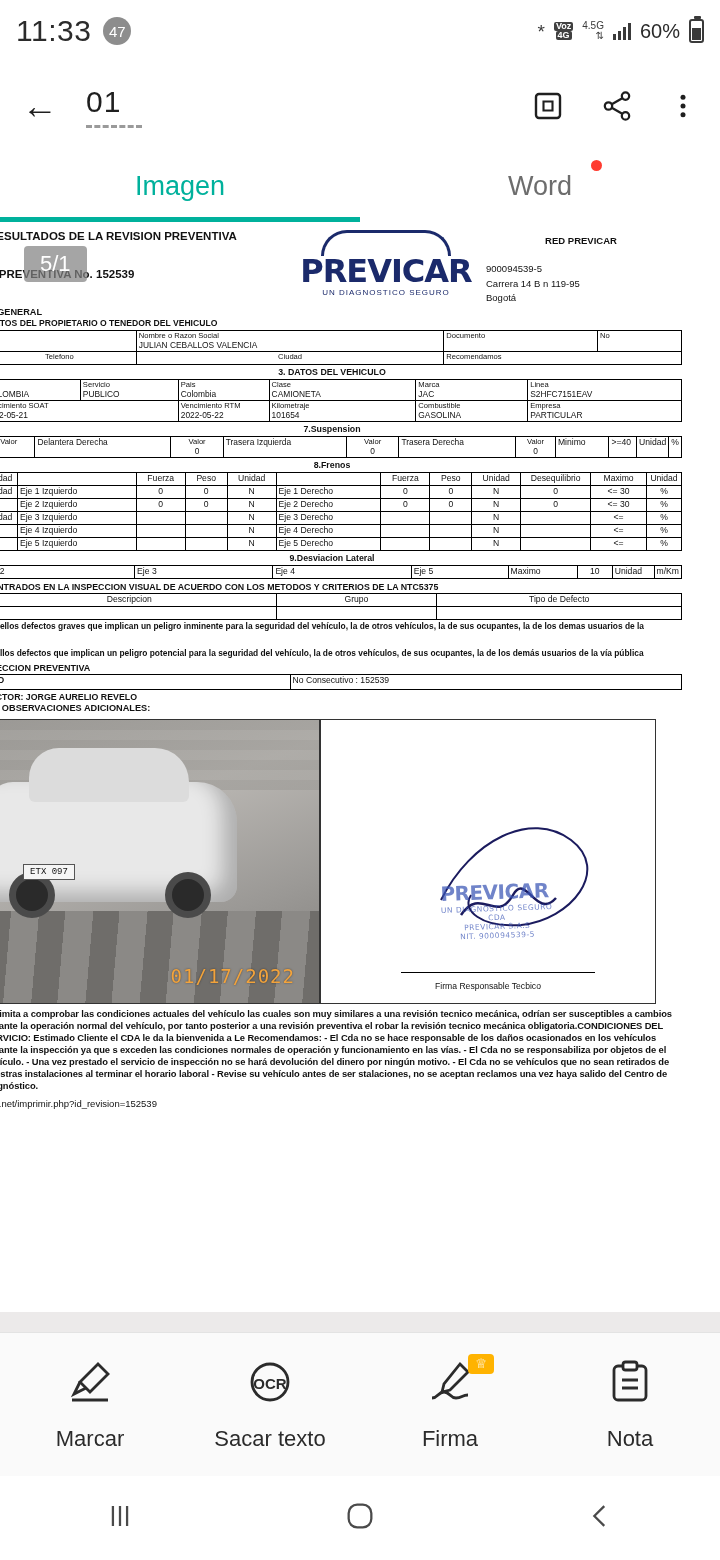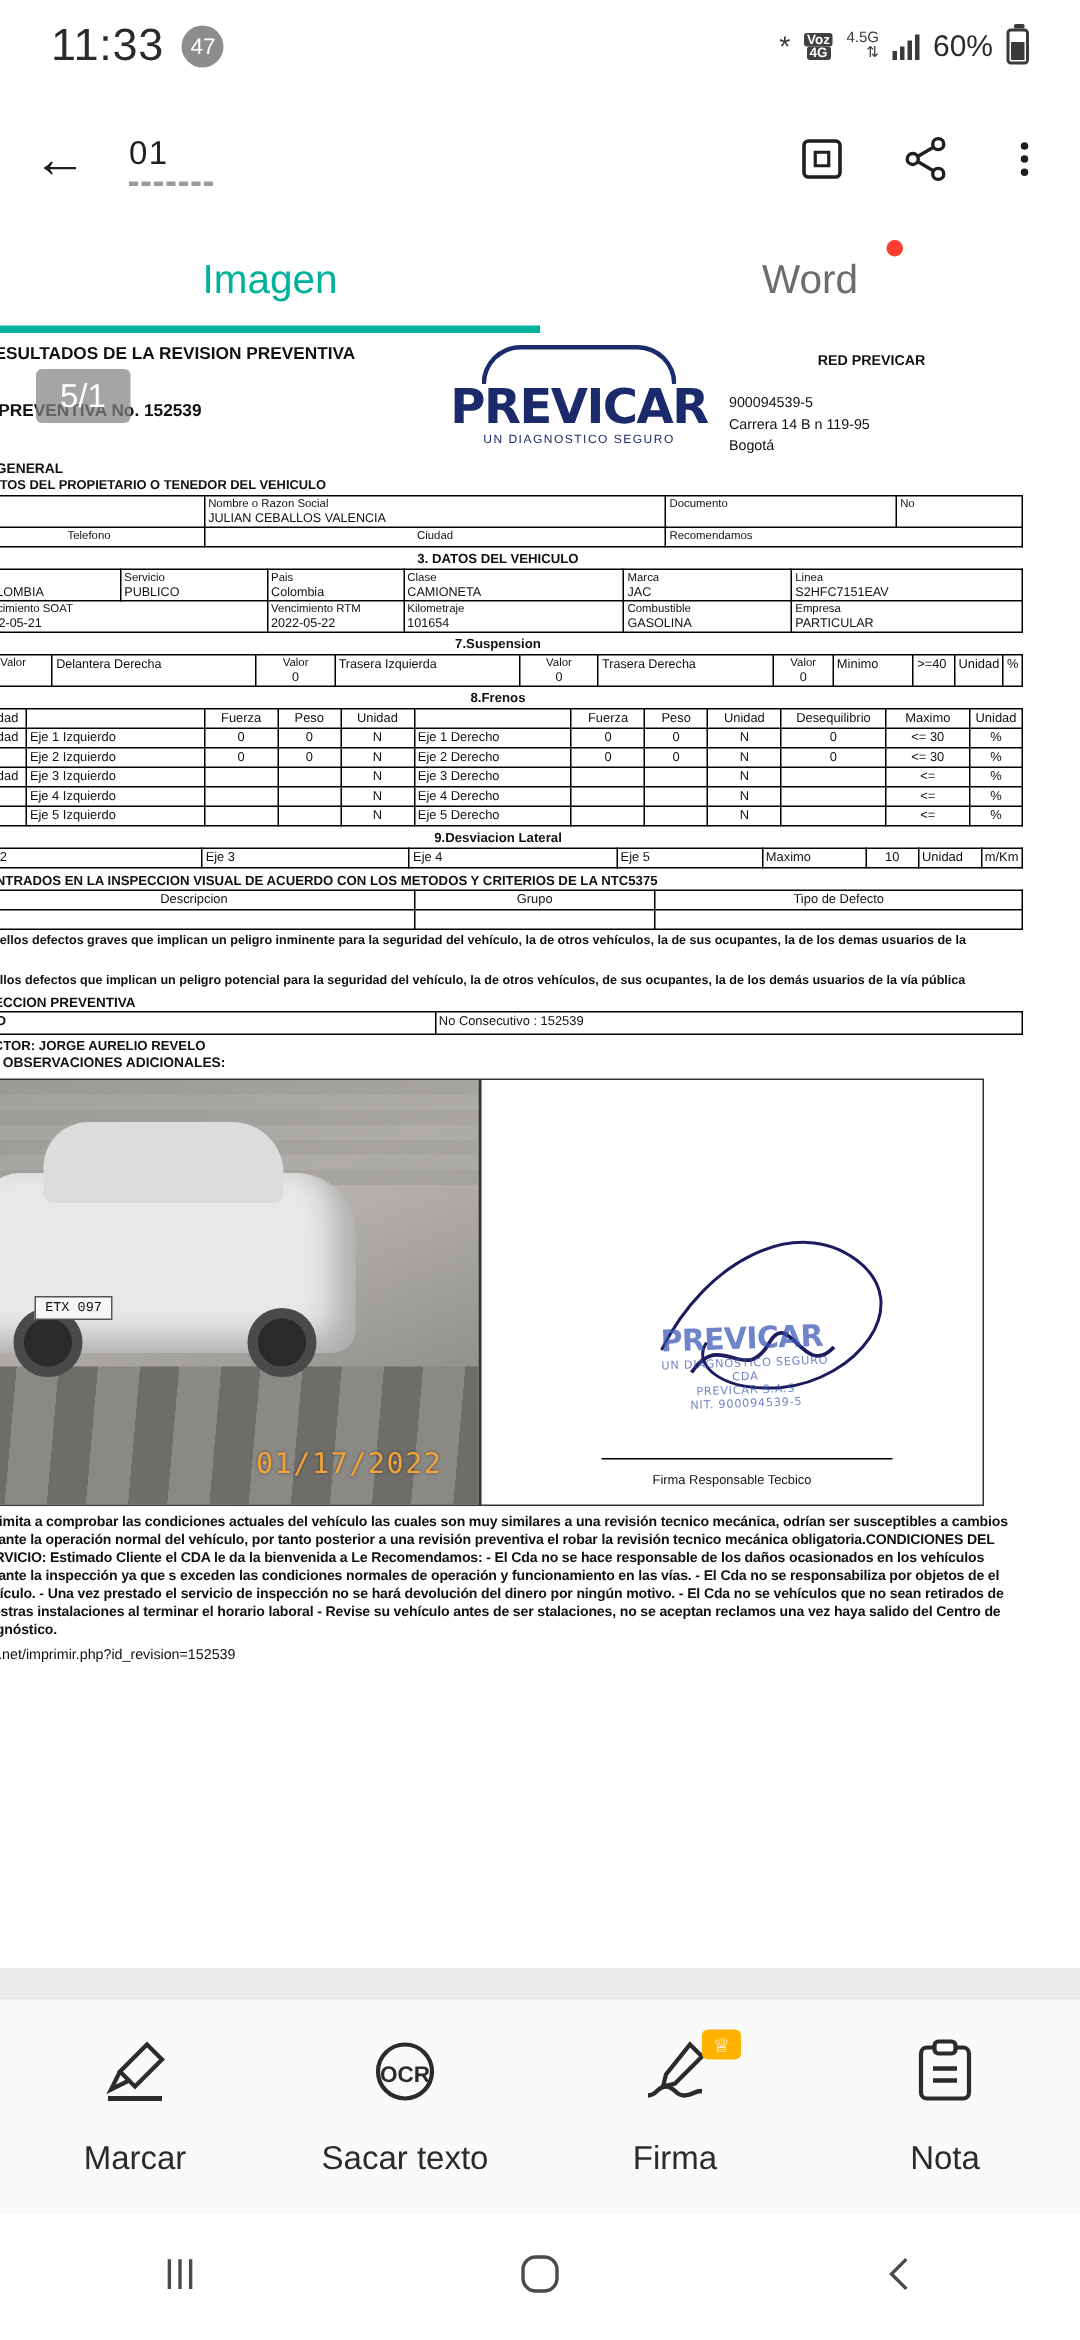--- a/index.html
+++ b/index.html
@@ -6,21 +6,21 @@
   html, body {
     width: 720px; height: 1560px;
     background: #ffffff;
     font-family: "Liberation Sans", sans-serif;
     overflow: hidden;
   }
   
   .statusbar {
     height: 62px; width: 100%;
     display: flex; align-items: center; justify-content: space-between;
-    padding: 0 34px;
+    padding: 0 16px;
     background: #ffffff;
   }
   .sb-left { display: flex; align-items: center; gap: 12px; }
   .sb-clock { font-size: 30px; color: #2b2b2b; letter-spacing: .5px; }
   .sb-badge {
     width: 28px; height: 28px; border-radius: 50%;
     background: #8d8d8d; color: #fff;
     font-size: 15px; display: flex; align-items: center; justify-content: center;
   }
   .sb-right { display: flex; align-items: center; gap: 9px; }
@@ -49,21 +49,21 @@
   .sb-batt::after {
     content:''; position:absolute; left:1px; right:1px; bottom:1px; height:60%;
     background:#3a3a3a;
   }
   
   .appbar {
     height: 88px; display: flex; align-items: center; padding: 0 22px; gap: 20px;
   }
   .back-arrow { font-size: 36px; color: #1f1f1f; line-height: 1; width: 44px; }
   .title-wrap { flex: 1; display: flex; flex-direction: column; align-items: flex-start; }
-  .doc-title { font-size: 22px; color: #1f1f1f; letter-spacing: 1px; }
+  .doc-title { font-size: 30px; color: #1f1f1f; letter-spacing: 1px; }
   .title-underline {
     margin-top: 6px; width: 56px; height: 0;
     border-bottom: 3px dashed #9a9a9a;
   }
   .appbar-actions { display: flex; align-items: center; gap: 34px; }
   .ab-ico { color: #1f1f1f; display: flex; align-items: center; justify-content: center; }
   
   .tabs { display: flex; height: 72px; }
   .tab {
     flex: 1; display: flex; align-items: center; justify-content: center;

